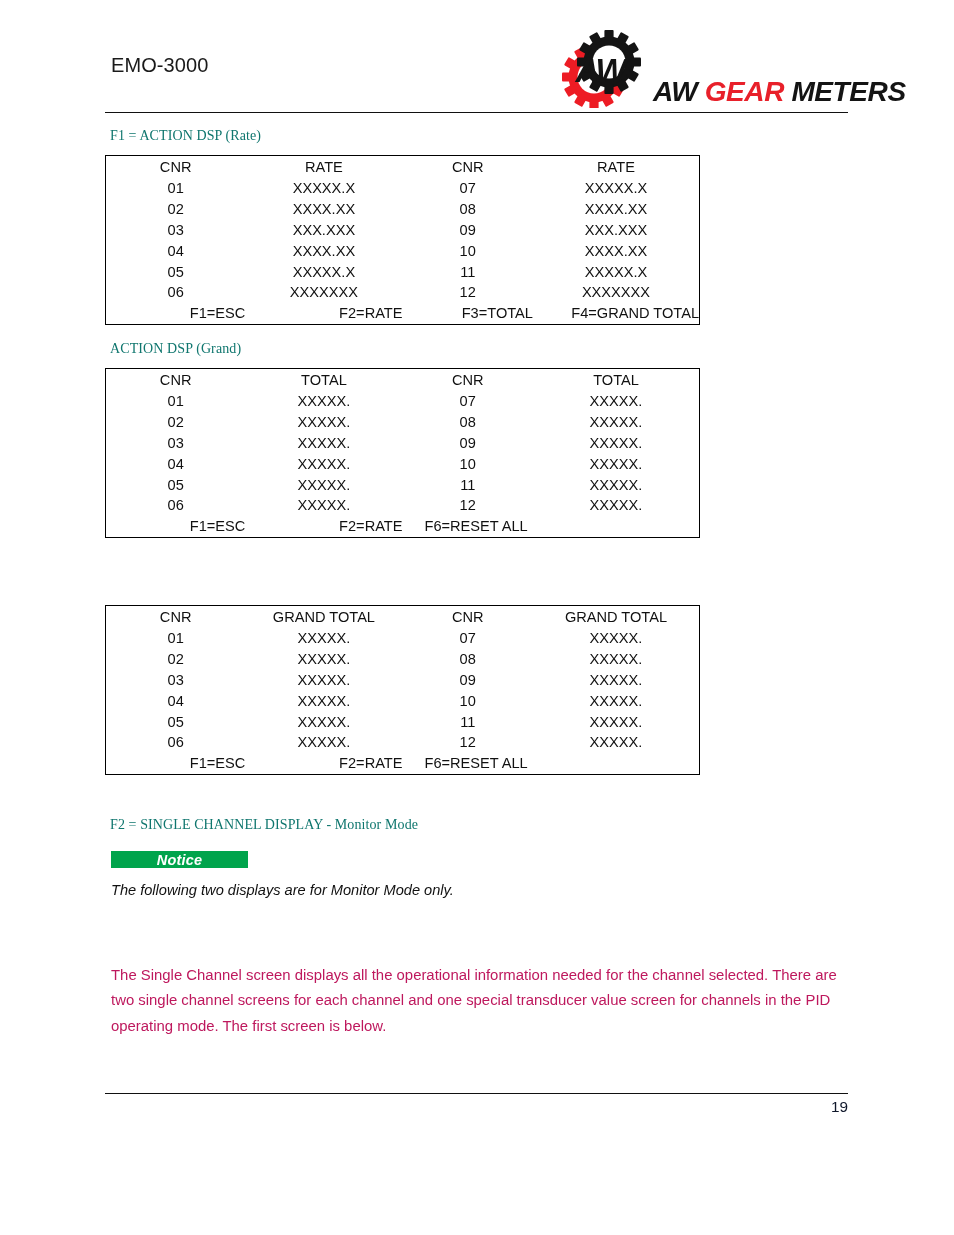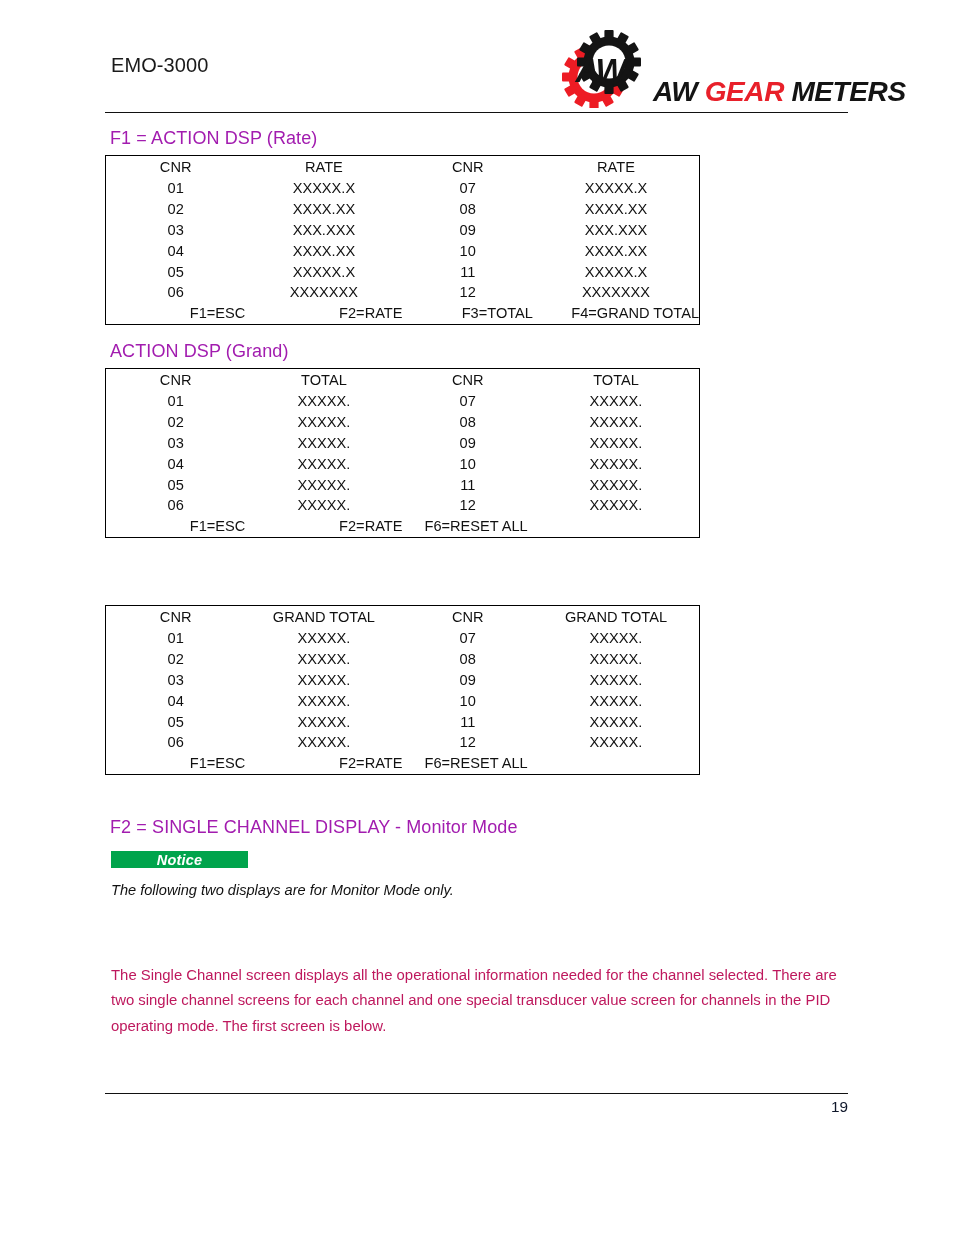--- a/index.html
+++ b/index.html
@@ -84,24 +84,25 @@
     top: 112px;
     width: 743px;
     height: 0;
     border-top: 1.6px solid #111111;
   }
 
   
   .heading {
     position: absolute;
     left: 110px;
-    font-size: 18px;
-    color: #a21caf;
+    font-size: 14px;
+    color: #0f766e;
     letter-spacing: 0.1px;
     white-space: nowrap;
+    font-family: Liberation Serif, serif;
   }
 
   
   .screen-table {
     position: absolute;
     left: 105px;
     width: 595px;
     border: 1.4px solid #000000;
     box-sizing: border-box;
     background: #ffffff;

